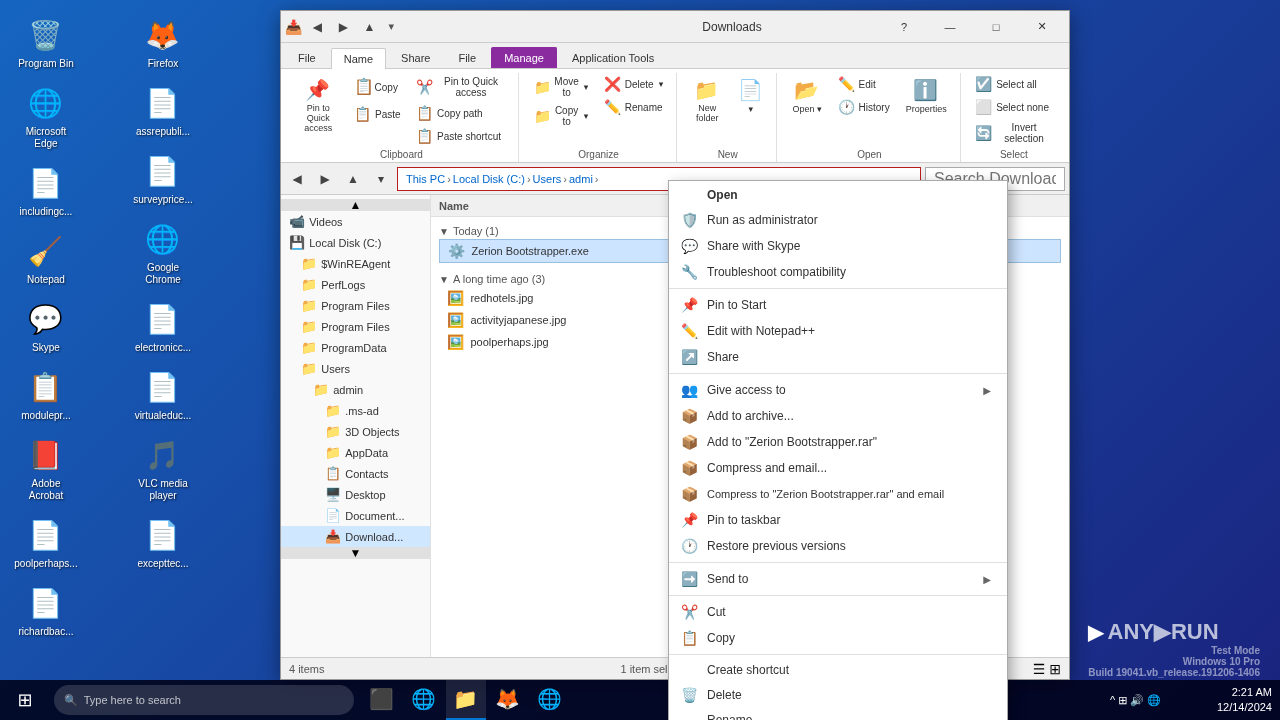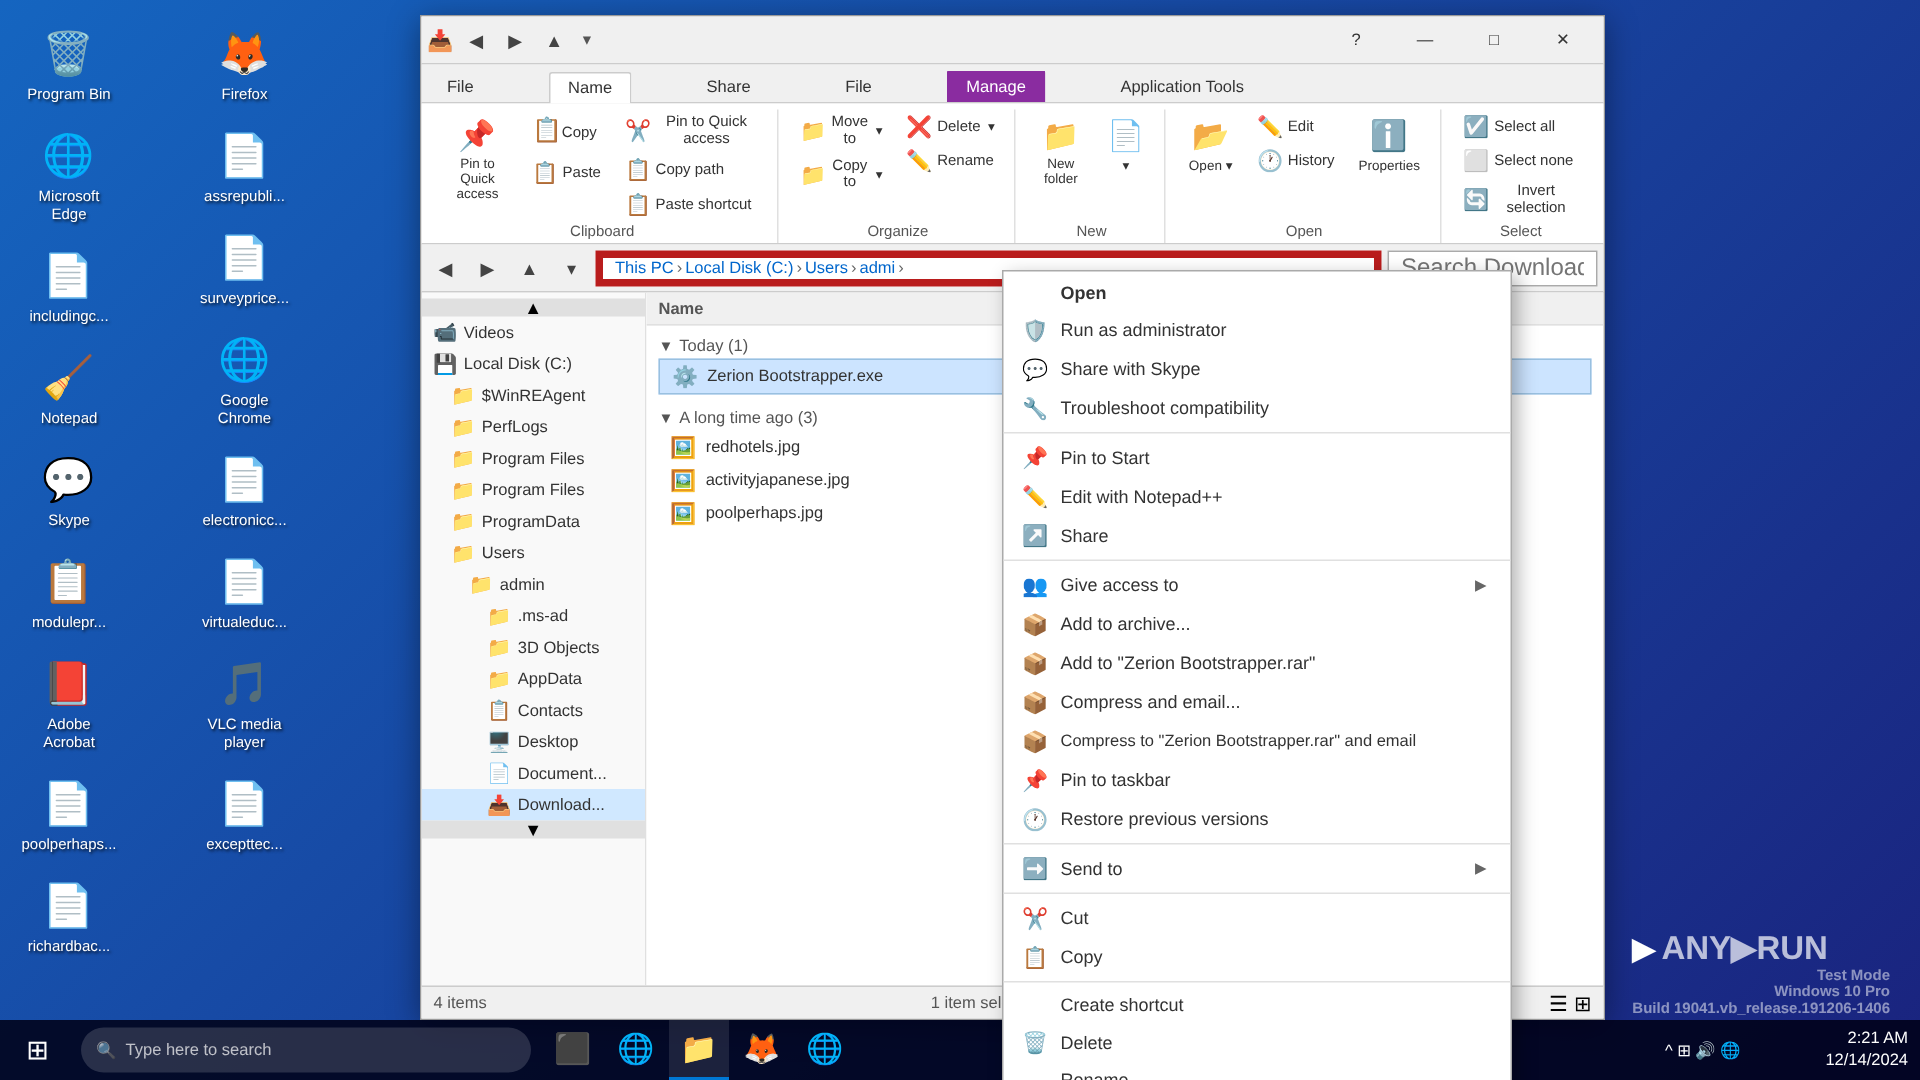--- a/index.html
+++ b/index.html
@@ -194,21 +194,20 @@
 
     
     .ribbon-tabs {
       height: 26px;
       background: #f0f0f0;
       display: flex;
       align-items: flex-end;
       padding: 0 4px;
       border-bottom: 1px solid #ccc;
       flex-shrink: 0;
-      gap: 35px;
     }
     .ribbon-tab {
       padding: 4px 12px;
       font-size: 11px;
       cursor: pointer;
       border: 1px solid transparent;
       border-bottom: none;
       border-radius: 2px 2px 0 0;
       margin-right: 2px;
       color: #333;
@@ -310,21 +309,21 @@
       font-size: 12px;
       color: #444;
       border: none;
       background: none;
       border-radius: 2px;
     }
     .address-path {
       flex: 1;
       height: 24px;
       background: white;
-      border: 5px solid #b91c1c;
+      border: 1px solid #b91c1c;
       display: flex;
       align-items: center;
       padding: 0 8px;
       font-size: 11px;
       color: #333;
     }
     .path-crumb {
       color: #0066cc;
       cursor: pointer;
     }
@@ -553,20 +552,21 @@
   <div class="explorer-window">
 
     <div class="title-bar">
       <div class="title-bar-left">
         <span class="title-bar-icon">📥</span>
         <button class="title-nav-btn">◀</button>
         <button class="title-nav-btn">▶</button>
         <button class="title-nav-btn">▲</button>
         <span style="font-size:11px;color:#555;margin:0 4px">▾</span>
       </div>
+      <div class="title-bar-title">Downloads</div>
       <div class="title-bar-controls">
         <button class="title-ctrl-btn">?</button>
         <button class="title-ctrl-btn minimize">—</button>
         <button class="title-ctrl-btn maximize">□</button>
         <button class="title-ctrl-btn close">✕</button>
       </div>
     </div>
 
     <div class="ribbon-tabs">
       <div class="ribbon-tab">File</div>

